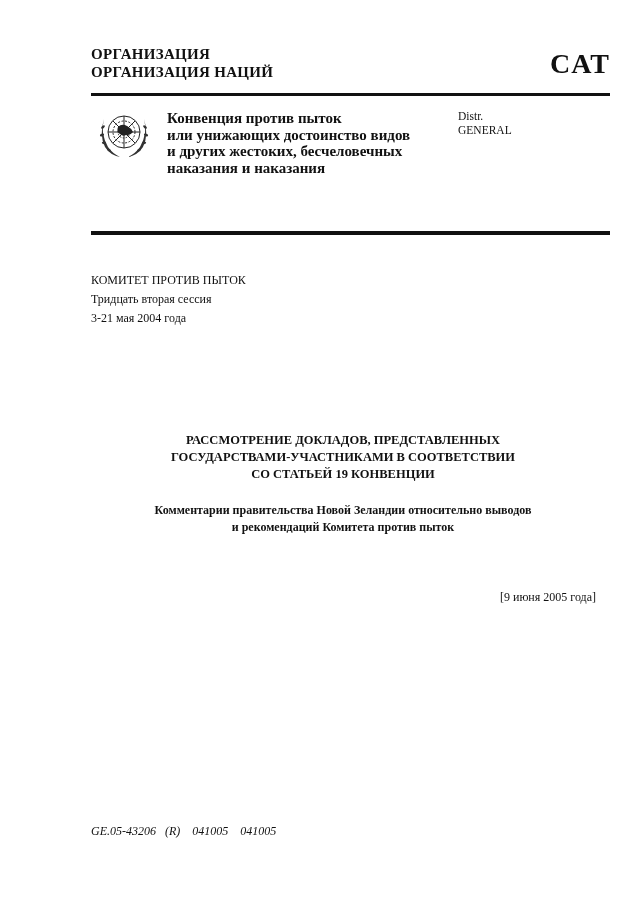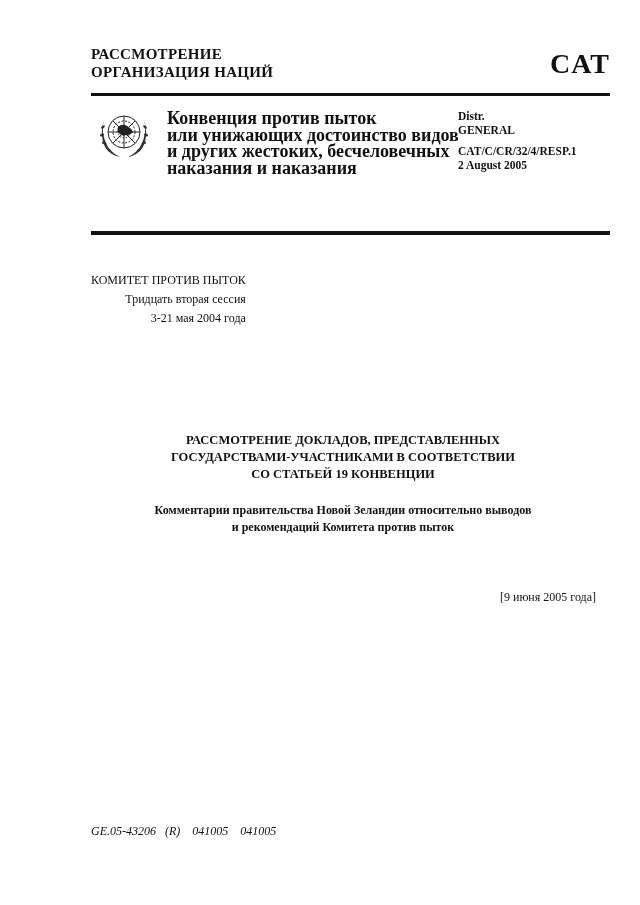--- a/index.html
+++ b/index.html
@@ -3,38 +3,38 @@
   <meta charset="utf-8">
   <style>
     html, body { margin: 0; padding: 0; background: #ffffff; }
     body { width: 640px; height: 905px; position: relative; overflow: hidden; font-family: "Liberation Serif", "DejaVu Serif", serif; color: #111; }
     .abs { position: absolute; }
     .org { left: 91px; top: 45px; font-weight: bold; font-size: 15px; line-height: 18px; letter-spacing: 0.3px; }
     .org div { white-space: nowrap; }
     .symbol { right: 30px; top: 42px; font-weight: bold; font-size: 28px; line-height: 44px; letter-spacing: 1px; }
     .rule-top { left: 91px; top: 93px; width: 519px; height: 3px; background: #111; }
     .emblem { left: 94px; top: 107px; width: 60px; height: 54px; }
-    .conv-title { left: 167px; top: 110px; font-weight: bold; font-size: 18px; line-height: 16.5px; }
+    .conv-title { left: 167px; top: 110px; font-weight: bold; font-size: 15px; line-height: 16.5px; }
     .conv-title div { white-space: nowrap; }
     .meta { left: 458px; top: 110px; font-size: 11.5px; line-height: 13.5px; }
-    .meta .grp { margin-bottom: 8px; font-weight: bold; }
+    .meta .grp { margin-bottom: 8px; }
     .meta div { white-space: nowrap; }
     .rule-bottom { left: 91px; top: 231px; width: 519px; height: 4px; background: #111; }
     .committee { left: 91px; top: 271px; font-size: 12px; line-height: 19px; }
-    .committee div { white-space: nowrap; text-align: right; }
+    .committee div { white-space: nowrap; }
     .heading { left: 0; width: 686px; top: 432px; text-align: center; font-weight: bold; font-size: 12.5px; line-height: 17px; }
     .subheading { left: 0; width: 686px; top: 502px; text-align: center; font-weight: bold; font-size: 12px; line-height: 17px; }
     .date { right: 44px; top: 590px; font-size: 12px; white-space: nowrap; }
     .footer { left: 91px; top: 824px; font-size: 12px; white-space: pre; font-style: italic; }
   </style>
 </head>
 <body>
 
 <div class="abs org">
-  <div>РАССМОТРЕНИЕ</div>
+  <div>ОРГАНИЗАЦИЯ</div>
   <div>ОРГАНИЗАЦИЯ НАЦИЙ</div>
 </div>
 
 <div class="abs symbol">CAT</div>
 
 <div class="abs rule-top"></div>
 
 <div class="abs emblem">
   <svg width="60" height="54" viewBox="0 0 60 54">
     <g fill="none" stroke="#222" stroke-width="1">
@@ -67,24 +67,20 @@
   <div>или унижающих достоинство видов</div>
   <div>и других жестоких, бесчеловечных</div>
   <div>наказания и наказания</div>
 </div>
 
 <div class="abs meta">
   <div class="grp">
     <div>Distr.</div>
     <div>GENERAL</div>
   </div>
-  <div class="grp">
-    <div>CAT/C/CR/32/4/RESP.1</div>
-    <div>2 August 2005</div>
-  </div>
 </div>
 
 <div class="abs rule-bottom"></div>
 
 <div class="abs committee">
   <div>КОМИТЕТ ПРОТИВ ПЫТОК</div>
   <div>Тридцать вторая сессия</div>
   <div>3-21 мая 2004 года</div>
 </div>
 

